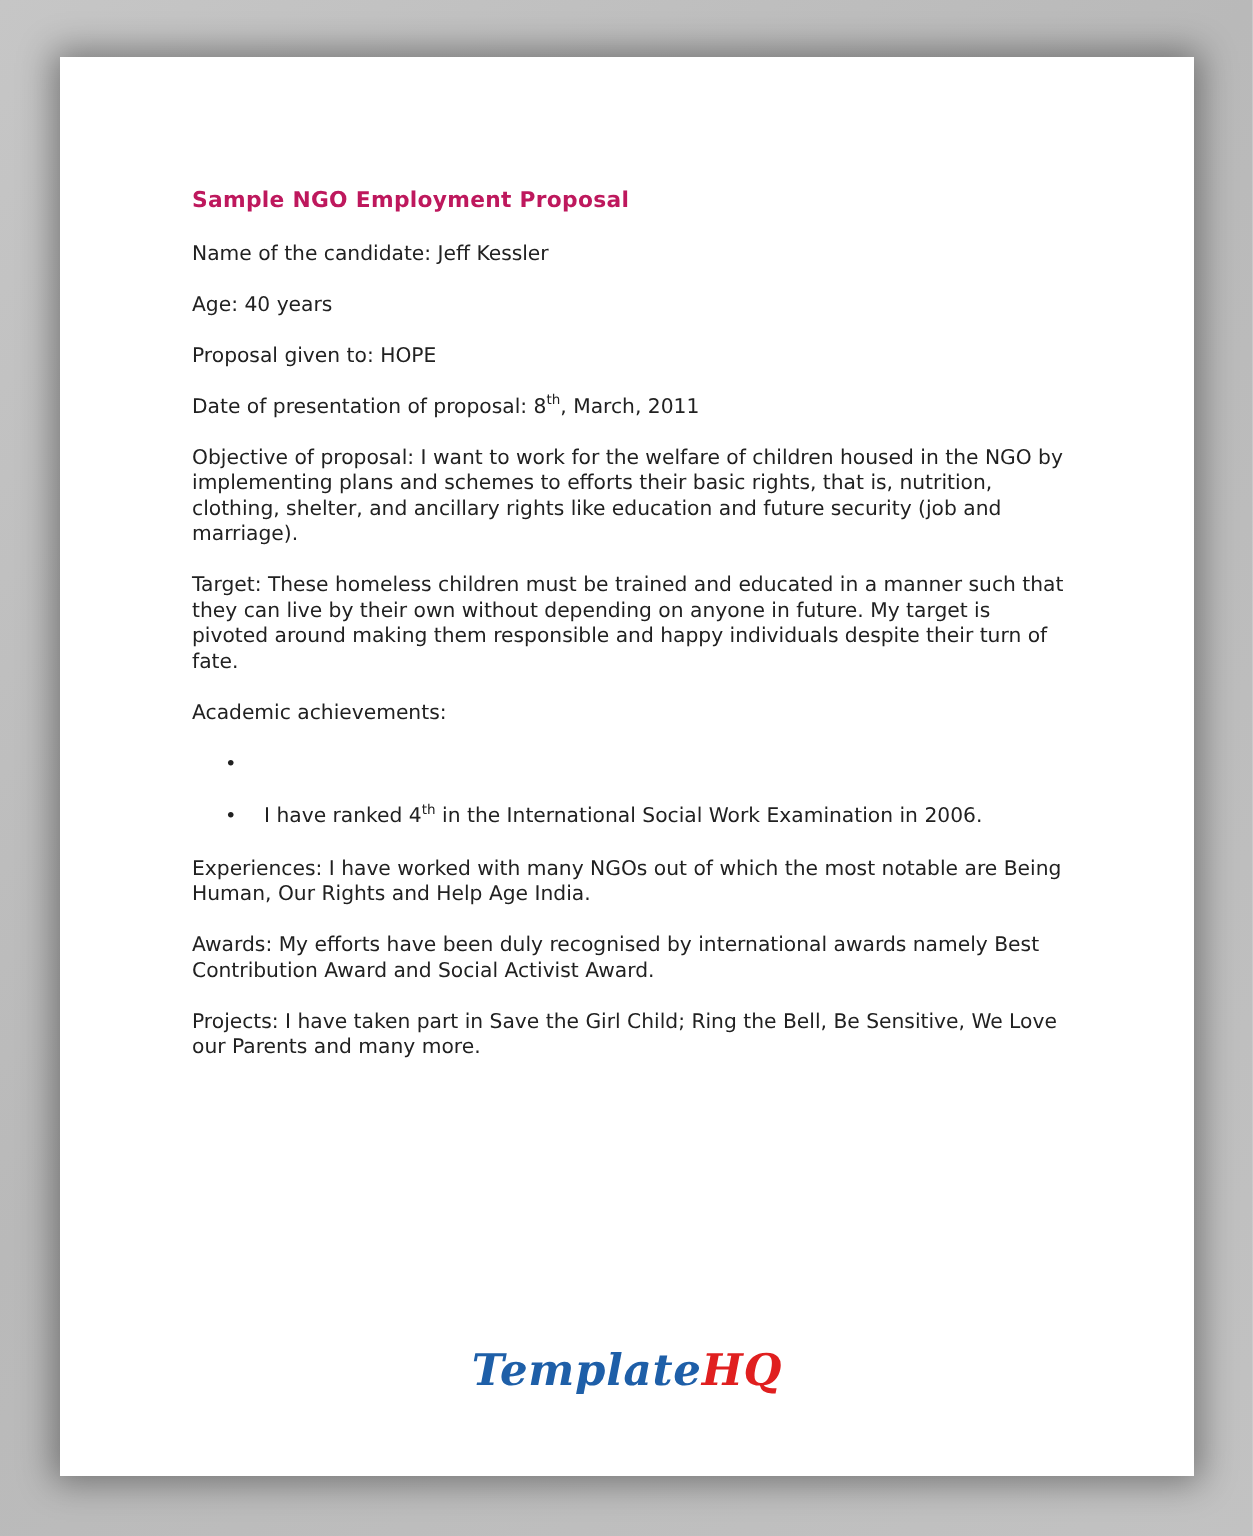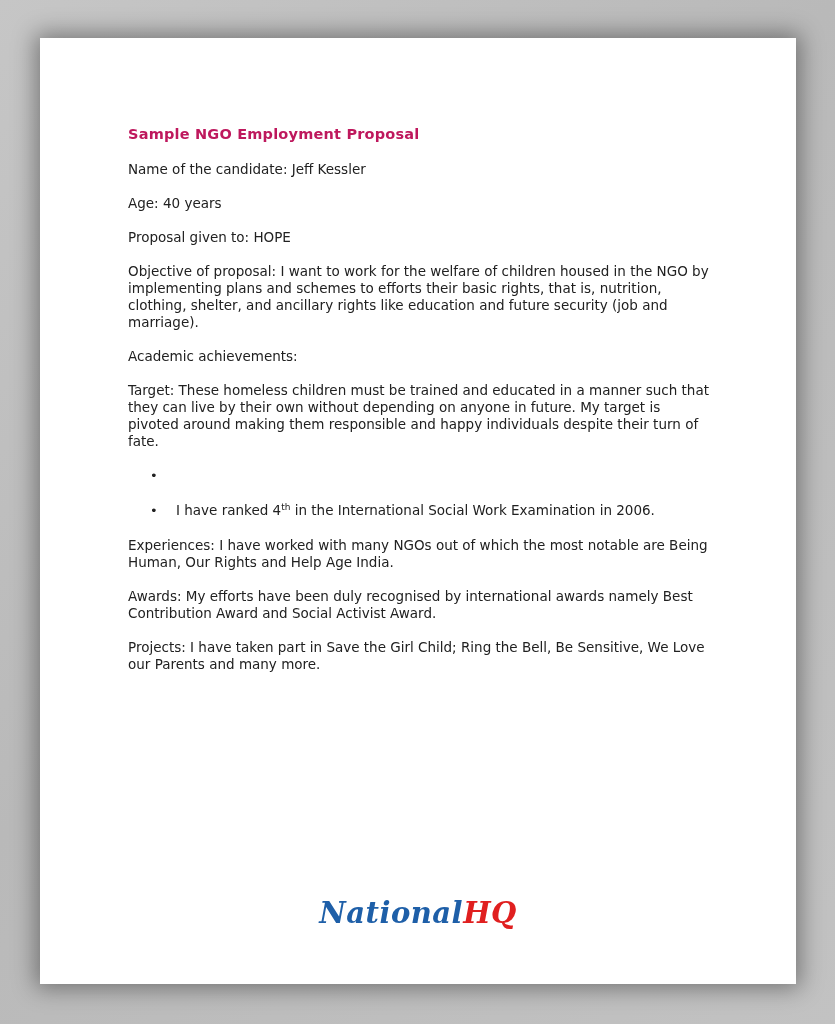--- a/index.html
+++ b/index.html
@@ -81,39 +81,40 @@
 <div class="stage">
   <div class="page">
     <div class="content">
 
       <h1 class="title">Sample NGO Employment Proposal</h1>
 
       <p>Name of the candidate: Jeff Kessler</p>
       <p>Age: 40 years</p>
       <p>Proposal given to: HOPE</p>
 
+      <p><span>Date of presentation of proposal: 8</span><sup>th</sup><span>, March, 2011</span></p>
 
       <p>Objective of proposal: I want to work for the welfare of children housed in the NGO by implementing plans and schemes to efforts their basic rights, that is, nutrition, clothing, shelter, and ancillary rights like education and future security (job and marriage).</p>
+      <p>Target: These homeless children must be trained and educated in a manner such that they can live by their own without depending on anyone in future. My target is pivoted around making them responsible and happy individuals despite their turn of fate.</p>
+
       <p>Academic achievements:</p>
-
-      <p>Target: These homeless children must be trained and educated in a manner such that they can live by their own without depending on anyone in future. My target is pivoted around making them responsible and happy individuals despite their turn of fate.</p>
 
       <ul class="bullets">
         <li>
           <span class="dot">•</span>
         </li>
         <li>
           <span class="dot">•</span>
           <span><span>I have ranked 4</span><sup>th</sup><span> in the International Social Work Examination in 2006.</span></span>
         </li>
       </ul>
 
       <p>Experiences: I have worked with many NGOs out of which the most notable are Being Human, Our Rights and Help Age India.</p>
       <p>Awards: My efforts have been duly recognised by international awards namely Best Contribution Award and Social Activist Award.</p>
       <p>Projects: I have taken part in Save the Girl Child; Ring the Bell, Be Sensitive, We Love our Parents and many more.</p>
 
     </div>
 
     <div class="logo">
-      <span style="color: rgb(30, 95, 168);">National</span><span style="color: rgb(224, 31, 31);">HQ</span>
+      <span style="color: rgb(30, 95, 168);">Template</span><span style="color: rgb(224, 31, 31);">HQ</span>
     </div>
   </div>
 </div>
 
 </body></html>

